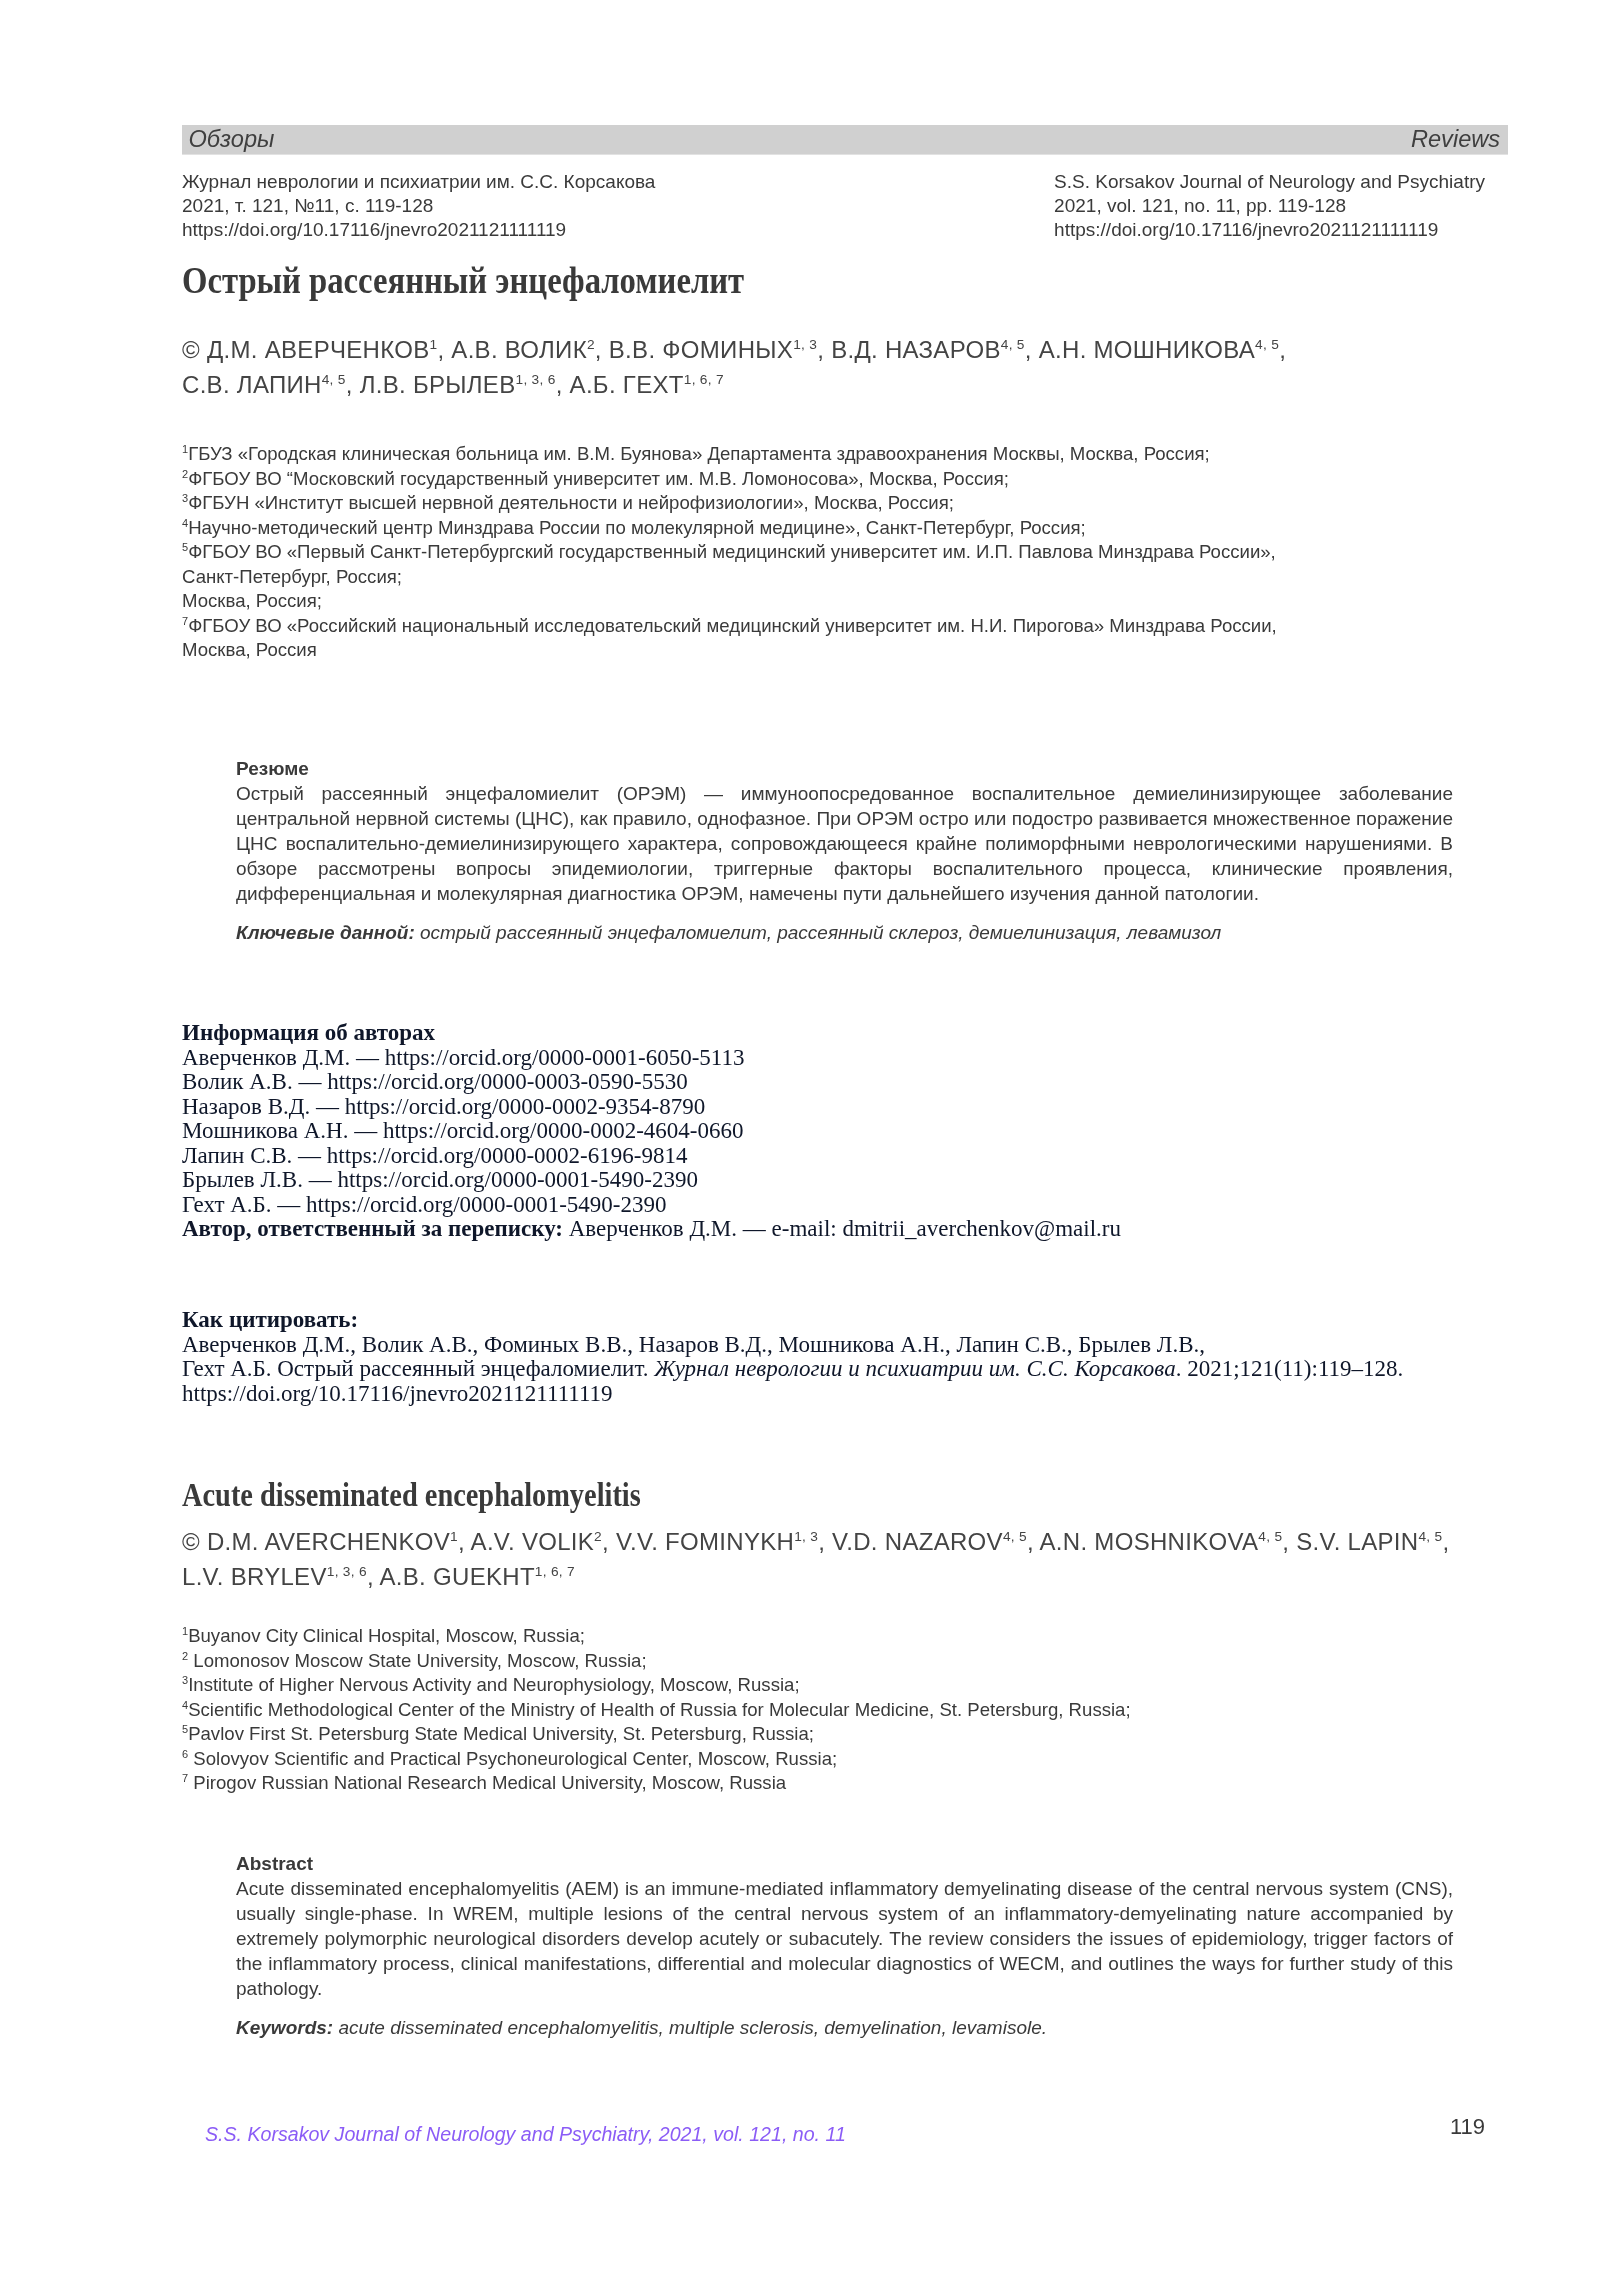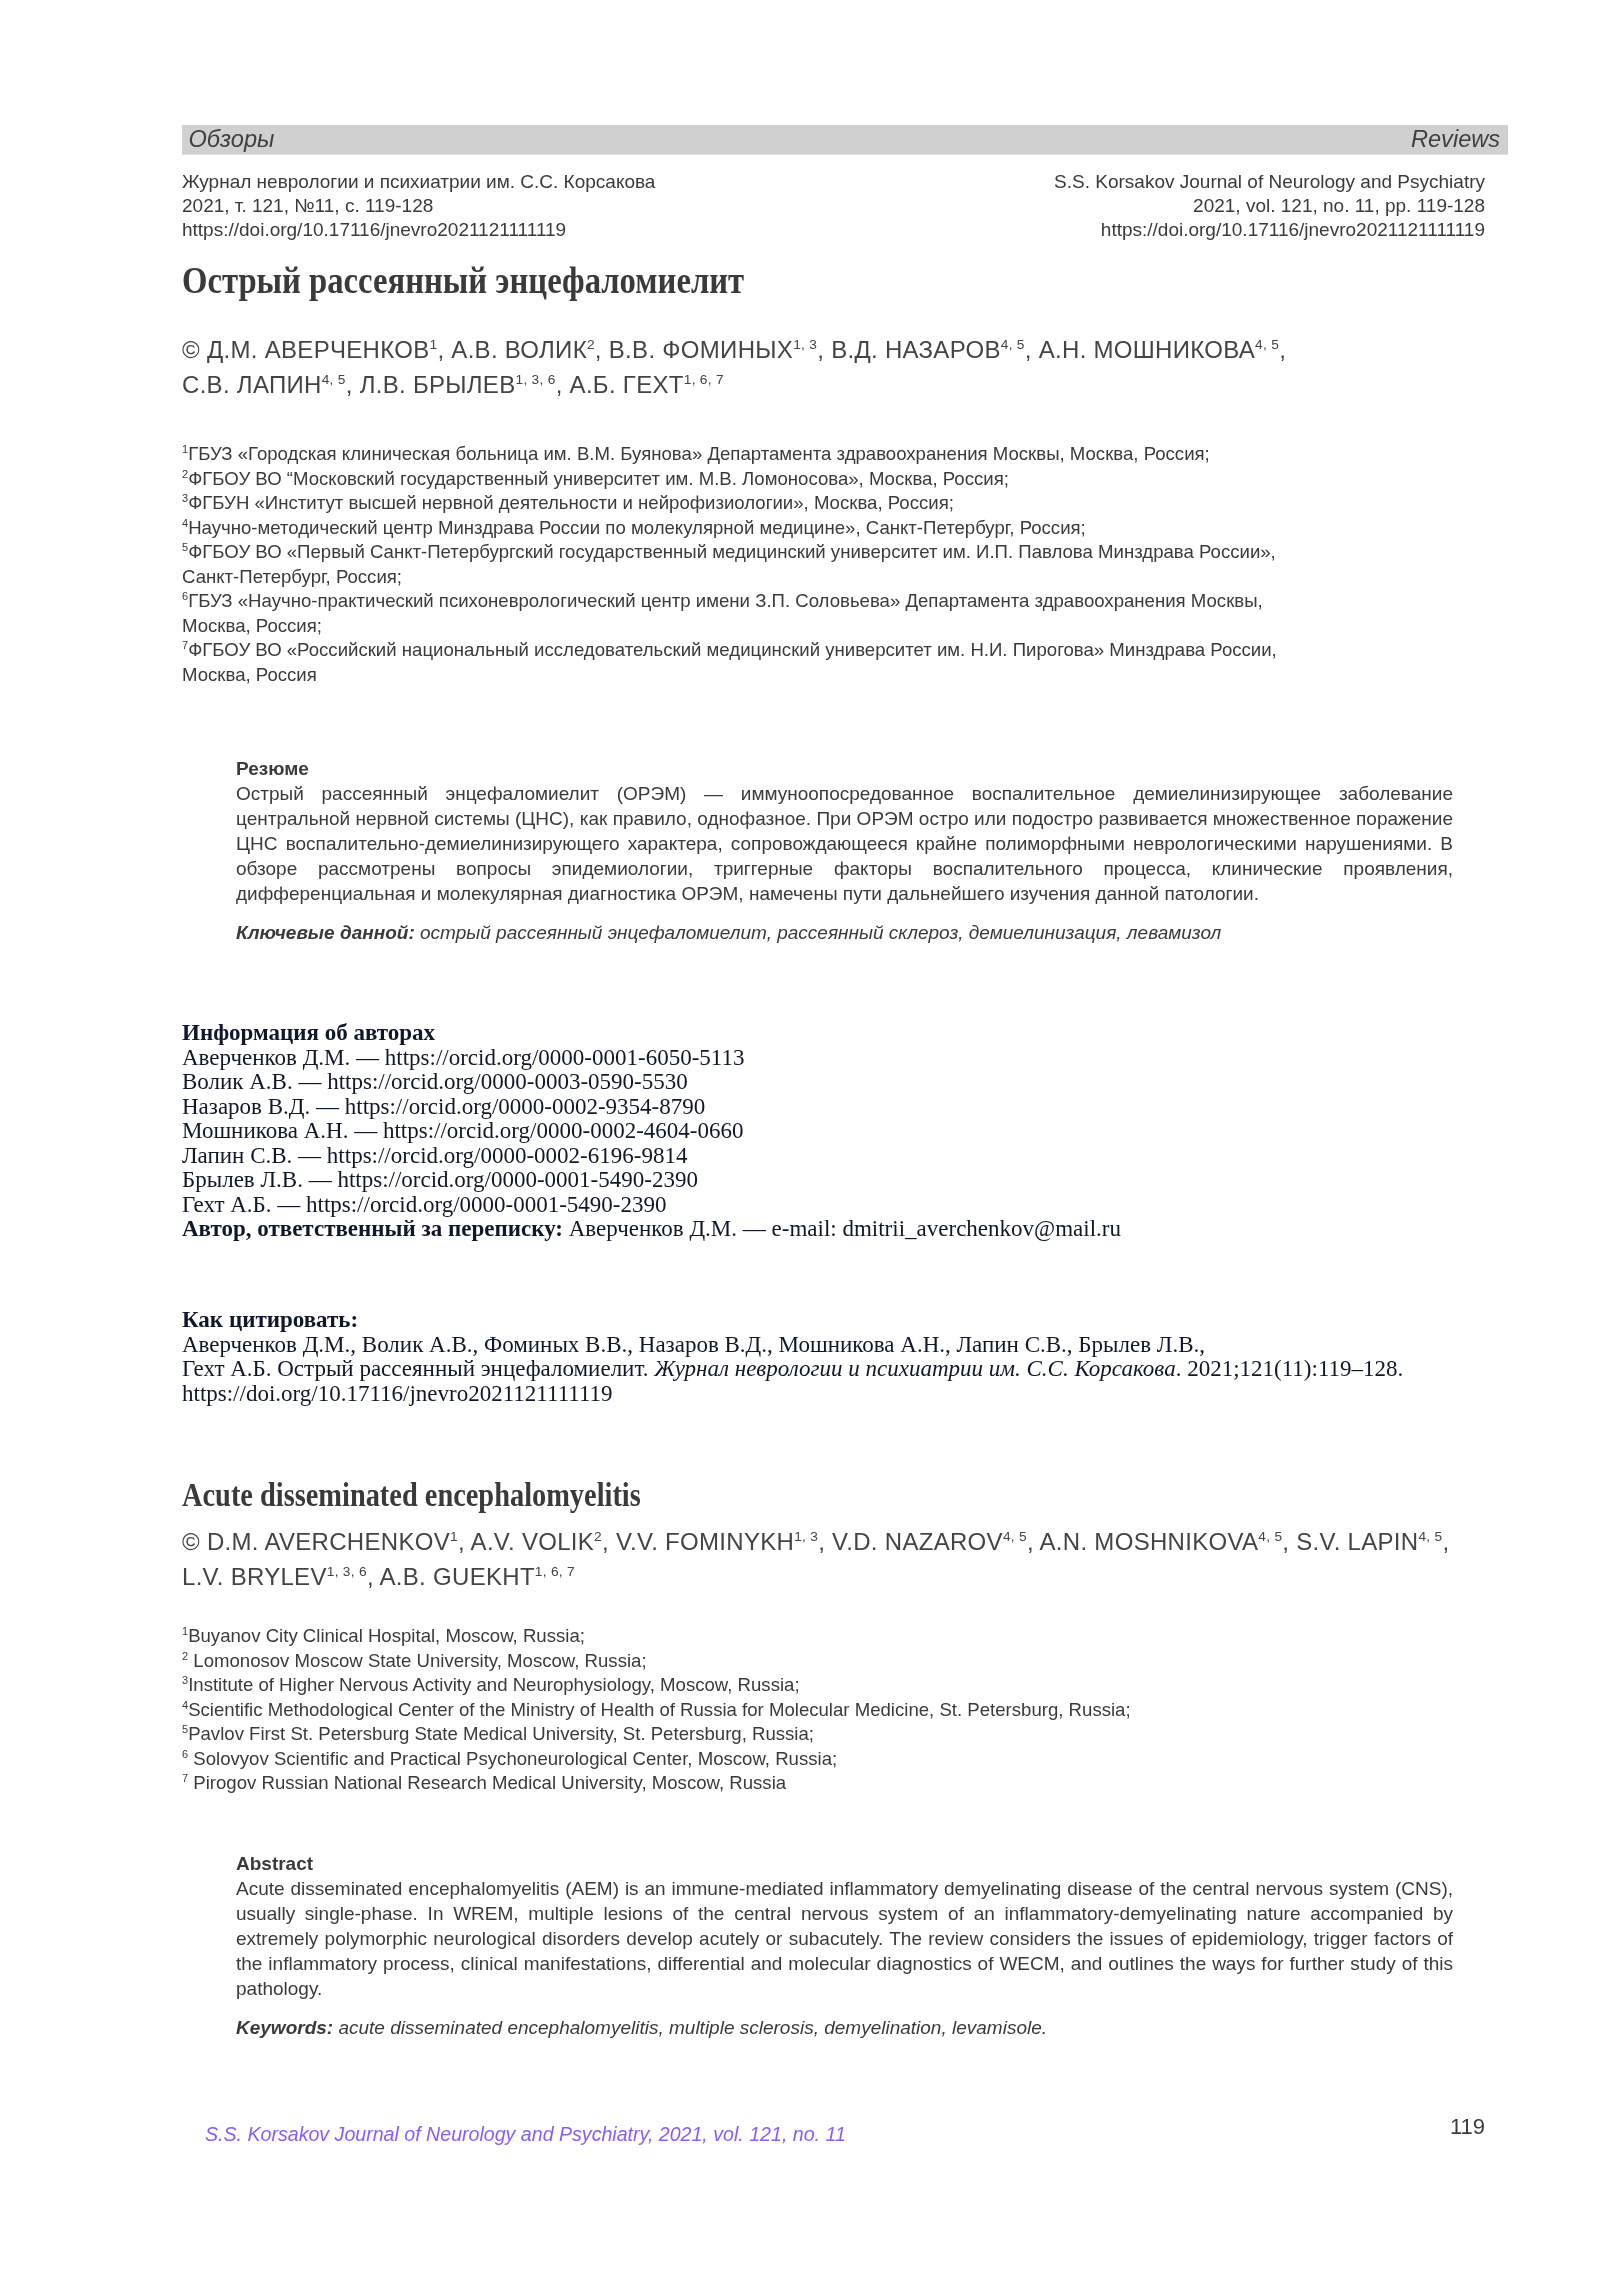--- a/index.html
+++ b/index.html
@@ -7,21 +7,21 @@
   .abs { position: absolute; }
   .sans { font-family: "Liberation Sans", "DejaVu Sans", sans-serif; }
   .serif { font-family: "Liberation Serif", "DejaVu Serif", serif; }
 
   
   .section-bar { left: 182px; top: 125px; width: 1326px; height: 29px; background: #d0d0d0; border-bottom: 1.3px solid #e2e2e2; }
   .section-bar .ru { position: absolute; left: 6.5px; top: 1.3px; font-size: 23.6px; font-style: italic; color: #3f3f3f; }
   .section-bar .en { position: absolute; right: 7.9px; top: 1.3px; font-size: 23.6px; font-style: italic; color: #3f3f3f; }
 
   .cite-left { left: 182px; top: 170px; font-size: 19px; line-height: 24px; color: #3a3a3a; }
-  .cite-right { right: 138px; top: 170px; font-size: 19px; line-height: 24px; text-align: right; color: #3a3a3a; }
+  .cite-right { right: 138px; top: 170px; font-size: 19px; line-height: 24px; text-align: left; color: #3a3a3a; }
 
   .title-ru { left: 182px; top: 258px; font-size: 38px; font-weight: bold; color: #3a3a3a; transform: scaleX(0.86); transform-origin: left top; white-space: nowrap; }
   .authors { left: 182px; font-size: 24px; line-height: 35px; color: #444; letter-spacing: 0.3px; }
   .authors sup { font-size: 13.7px; vertical-align: 9.2px; line-height: 0; }
 
   .affil { left: 182px; font-size: 18.6px; line-height: 24.5px; color: #3a3a3a; width: 1308px; }
   .affil sup { font-size: 11px; vertical-align: 7.2px; line-height: 0; }
   .affil .line { white-space: nowrap; }
 
   .abstract { left: 236px; width: 1217px; font-size: 19px; line-height: 25px; color: #3a3a3a; text-align: justify; }
@@ -75,21 +75,20 @@
   </div>
 </div>
 
 <div class="abs affil sans" style="top:442px;">
   <div class="line"><sup>1</sup><span>ГБУЗ «Городская клиническая больница им. В.М. Буянова» Департамента здравоохранения Москвы, Москва, Россия;</span></div>
   <div class="line"><sup>2</sup><span>ФГБОУ ВО “Московский государственный университет им. М.В. Ломоносова», Москва, Россия;</span></div>
   <div class="line"><sup>3</sup><span>ФГБУН «Институт высшей нервной деятельности и нейрофизиологии», Москва, Россия;</span></div>
   <div class="line"><sup>4</sup><span>Научно-методический центр Минздрава России по молекулярной медицине», Санкт-Петербург, Россия;</span></div>
   <div class="line"><sup>5</sup><span>ФГБОУ ВО «Первый Санкт-Петербургский государственный медицинский университет им. И.П. Павлова Минздрава России»,</span></div>
   <div class="line">Санкт-Петербург, Россия;</div>
-  <div class="line"><sup>6</sup><span>ГБУЗ «Научно-практический психоневрологический центр имени З.П. Соловьева» Департамента здравоохранения Москвы,</span></div>
   <div class="line">Москва, Россия;</div>
   <div class="line"><sup>7</sup><span>ФГБОУ ВО «Российский национальный исследовательский медицинский университет им. Н.И. Пирогова» Минздрава России,</span></div>
   <div class="line">Москва, Россия</div>
 </div>
 
 <div class="abs abstract sans" style="top:756px;">
   <div class="head">Резюме</div>
   <div>Острый рассеянный энцефаломиелит (ОРЭМ) — иммуноопосредованное воспалительное демиелинизирующее заболевание центральной нервной системы (ЦНС), как правило, однофазное. При ОРЭМ остро или подостро развивается множественное поражение ЦНС воспалительно-демиелинизирующего характера, сопровождающееся крайне полиморфными неврологическими нарушениями. В обзоре рассмотрены вопросы эпидемиологии, триггерные факторы воспалительного процесса, клинические проявления, дифференциальная и молекулярная диагностика ОРЭМ, намечены пути дальнейшего изучения данной патологии.</div>
   <div class="kw">
     <b>Ключевые данной:</b>

